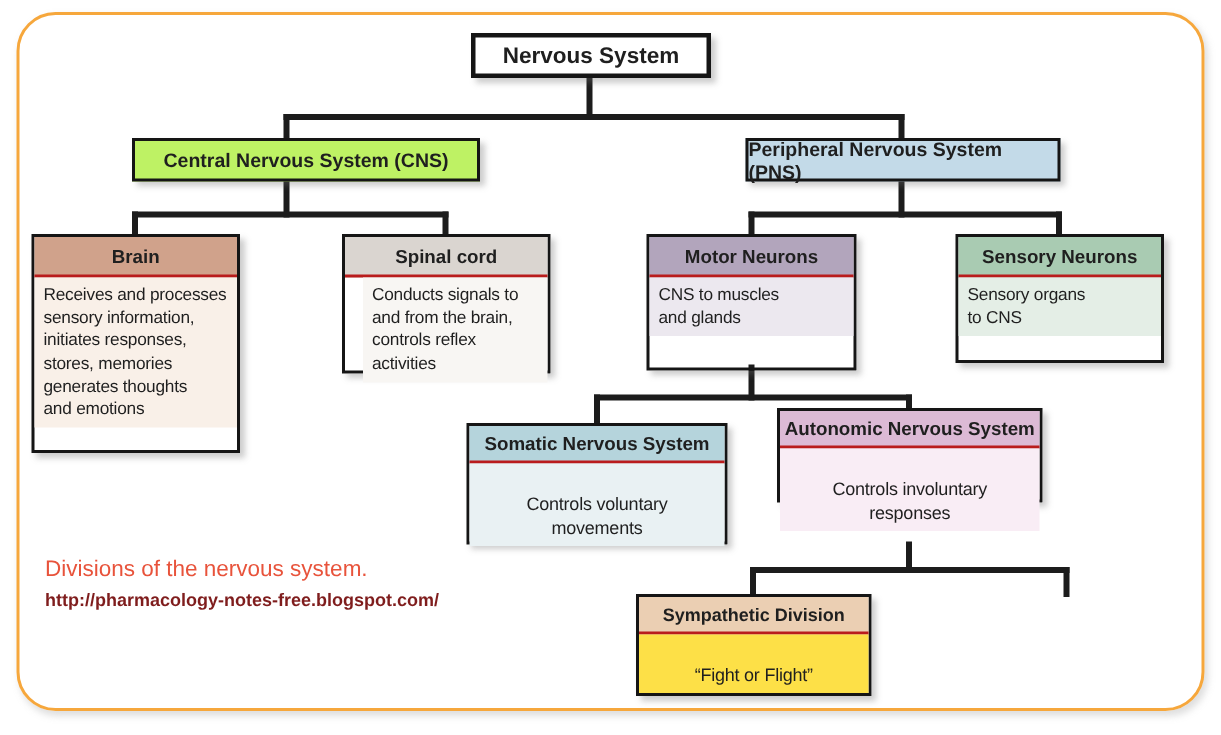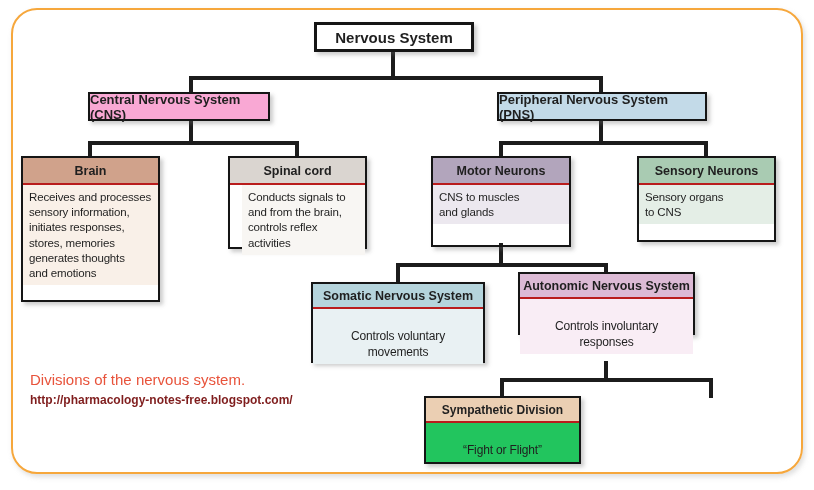--- a/index.html
+++ b/index.html
@@ -19,21 +19,21 @@
   .cv { width:4px; }
   .box, .node { position:absolute; border:2px solid #151515; z-index:2;
     box-shadow:3px 3px 4px rgba(110,110,110,0.35); }
   #n-root {
     left:314px; top:22px; width:160px; height:30px; border-width:3px;
     background:#ffffff; display:flex; align-items:center; justify-content:center;
     font-weight:bold; font-size:15px;
   }
   .lvl1 { display:flex; align-items:center; justify-content:center;
     font-weight:bold; font-size:13px; height:29px; }
-  #n-cns { left:88px;  top:92px; width:182px; background:#f9a8d4; }
+  #n-cns { left:88px;  top:92px; width:232px; background:#bef264; }
   #n-pns { left:497px; top:92px; width:210px; background:#C3DAE8; }
   .node .hd {
     height:27px; border-bottom:2px solid #b91c1c; display:flex;
     align-items:center; justify-content:center; font-weight:bold; font-size:12.5px;
   }
   .node .bd {
     font-size:11.5px; line-height:1.32; letter-spacing:-0.15px;
     white-space:pre-line; padding:5px 4px 4px 6px;
   }
   .node .bd.center { text-align:center; padding:20px 3px 3px 3px; }
@@ -43,21 +43,21 @@
   #n-spinal .hd { background:#DAD5D0; } #n-spinal .bd { background:#F8F6F3;margin-left:12px; }
   #n-motor   { left:431px; top:156px; width:140px; height:91px; }
   #n-motor .hd { background:#B2A5BC; } #n-motor .bd { background:#ECE8EF; }
   #n-sensory { left:637px; top:156px; width:139px; height:86px; }
   #n-sensory .hd { background:#A9CBB2; } #n-sensory .bd { background:#E4EEE6; }
   #n-somatic { left:311px; top:282px; width:174px; height:81px; }
   #n-somatic .hd { height:25px; background:#B5D4DC; } #n-somatic .bd { background:#E9F1F3; font-size:12px; }
   #n-autonomic { left:518px; top:272px; width:177px; height:63px; }
   #n-autonomic .hd { height:25px; background:#DCBAD5; } #n-autonomic .bd { background:#F9EDF5; font-size:12px; }
   #n-symp { left:424px; top:396px; width:157px; height:68px; }
-  #n-symp .hd { height:25px; background:#EBCFB3; font-size:12px; } #n-symp .bd { background:#22c55e; font-size:12px; }
+  #n-symp .hd { height:25px; background:#EBCFB3; font-size:12px; } #n-symp .bd { background:#fde047; font-size:12px; }
   #n-parasymp { left:630px; top:396px; width:164px; height:66px; }
   #n-parasymp .hd { height:25px; background:#BFD8E6; font-size:12px; } #n-parasymp .bd { background:#FBFAF8; font-size:12px; }
   .caption { position:absolute; left:30px; top:370px; z-index:2; }
   .caption .ttl { display:block; color:#E8533B; font-size:15px; line-height:20px; }
   .caption .url { display:block; color:#7f1d1d; font-weight:bold; font-size:12px; line-height:20px; }
 </style>
 </head>
 <body>
 
 <div id="canvas">

